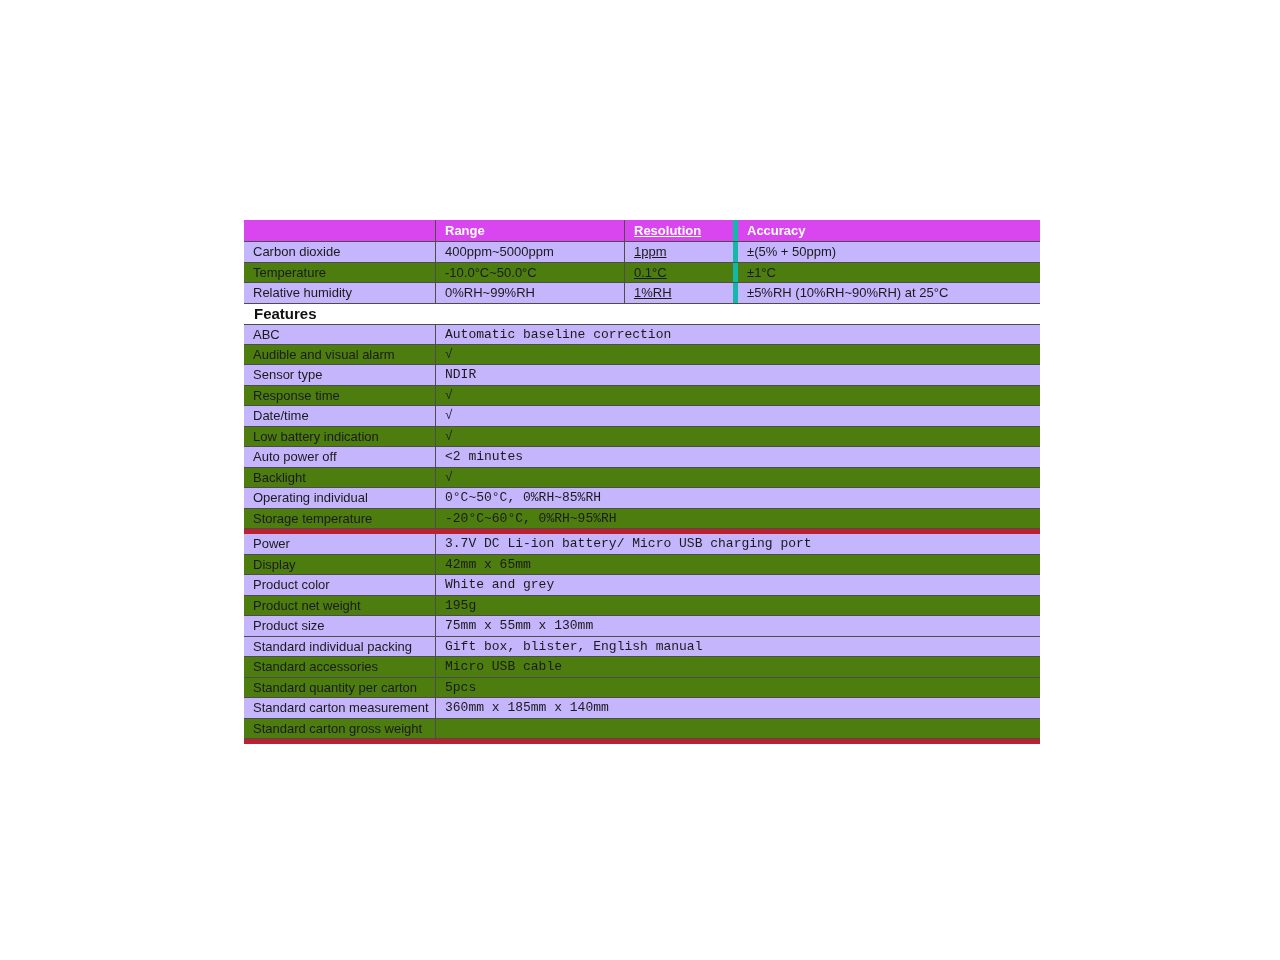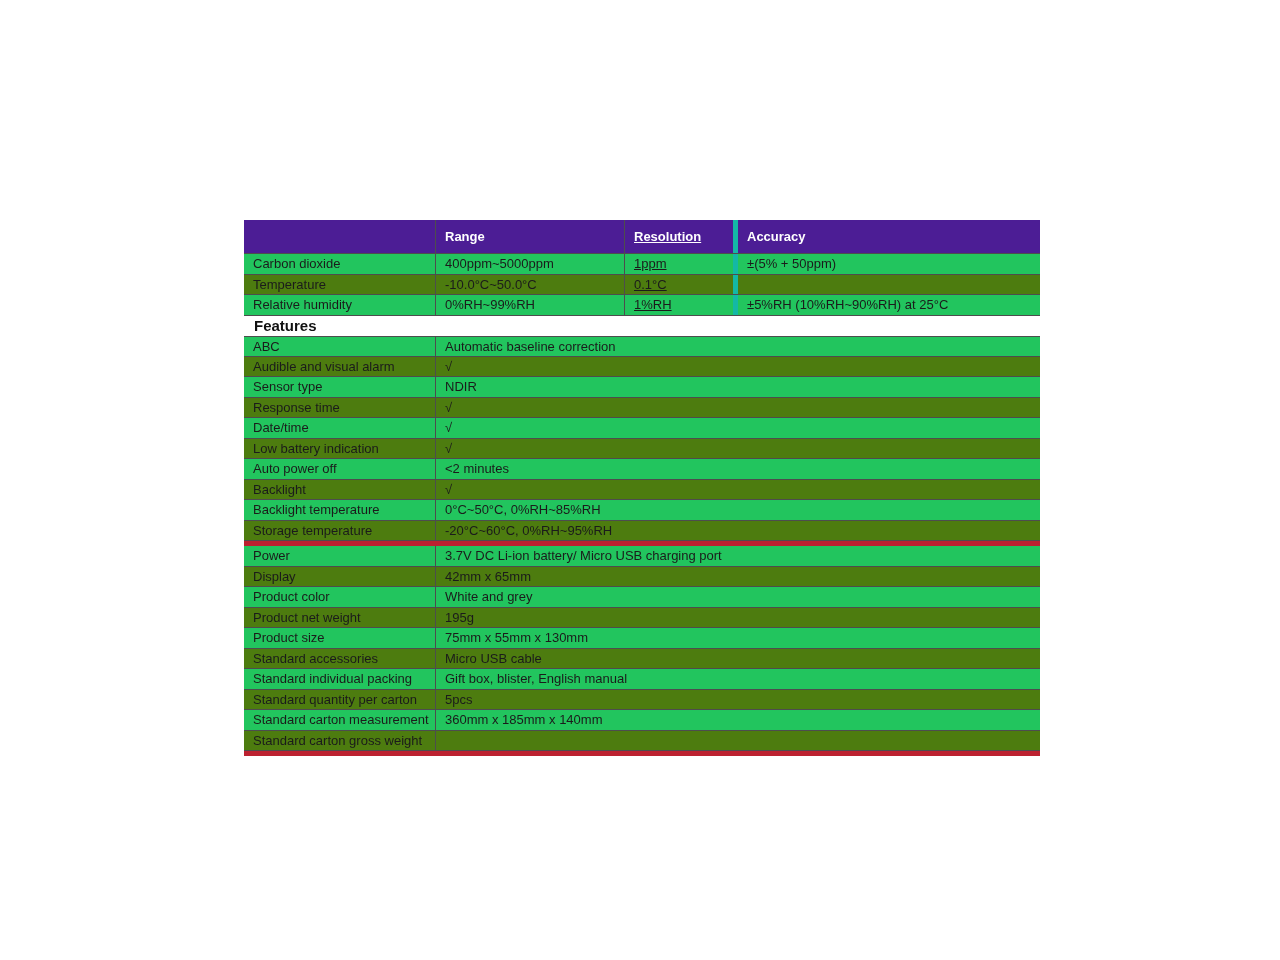--- a/index.html
+++ b/index.html
@@ -15,44 +15,44 @@
     width: 796px;
   }
   .row {
     display: flex;
     height: 20.5px;
     box-sizing: border-box;
     border-bottom: 1px solid #4d4d4d;
   }
   .row.bt { border-top: 1px solid #4d4d4d; justify-content: flex-end; }
   .spec-header {
-    height: 34px;
-    background: #4c1d95;
+    height: 22px;
+    background: #d946ef;
     border-bottom: 1px solid #4d4d4d;
   }
   .cell {
     box-sizing: border-box;
     padding-left: 9px;
     display: flex;
     align-items: center;
     font-size: 13px;
     color: #1b1b1b;
     white-space: nowrap;
     overflow: hidden;
   }
   .hcell {
     color: #ffffff;
     font-weight: bold;
   }
   .c1 { width: 192px; border-right: 1px solid #4d4d4d; }
   .c2 { width: 189px; border-right: 1px solid #4d4d4d; }
   .c3 { width: 113px; border-right: 5px solid #14b8a6; text-decoration: underline; }
   .c4 { width: 302px; }
-  .cv { width: 604px; }
-  .grey { background: #22c55e; }
+  .cv { width: 604px; font-family: Liberation Mono, monospace; }
+  .grey { background: #c4b5fd; }
   .white { background: #4d7c0f; }
   .features-heading {
     height: 20.5px;
     display: flex;
     align-items: center;
     padding-left: 10px;
     font-size: 15px;
     font-weight: bold;
     color: #111111;
   }
@@ -76,20 +76,21 @@
     <div class="row grey">
       <div class="cell c1">Carbon dioxide</div>
       <div class="cell c2">400ppm~5000ppm</div>
       <div class="cell c3">1ppm</div>
       <div class="cell c4">±(5% + 50ppm)</div>
     </div>
     <div class="row white">
       <div class="cell c1">Temperature</div>
       <div class="cell c2">-10.0°C~50.0°C</div>
       <div class="cell c3">0.1°C</div>
+      <div class="cell c4">±1°C</div>
     </div>
     <div class="row grey">
       <div class="cell c1">Relative humidity</div>
       <div class="cell c2">0%RH~99%RH</div>
       <div class="cell c3">1%RH</div>
       <div class="cell c4">±5%RH (10%RH~90%RH) at 25°C</div>
     </div>
   </div>
 
   <div class="features-heading">Features</div>
@@ -121,21 +122,21 @@
     </div>
     <div class="row grey">
       <div class="cell c1">Auto power off</div>
       <div class="cell cv">&lt;2 minutes</div>
     </div>
     <div class="row white">
       <div class="cell c1">Backlight</div>
       <div class="cell cv">√</div>
     </div>
     <div class="row grey">
-      <div class="cell c1">Backlight temperature</div>
+      <div class="cell c1">Operating individual</div>
       <div class="cell cv">0°C~50°C, 0%RH~85%RH</div>
     </div>
     <div class="row white">
       <div class="cell c1">Storage temperature</div>
       <div class="cell cv">-20°C~60°C, 0%RH~95%RH</div>
     </div>
   </div>
 
   <div class="red-bar"></div>
 
@@ -153,27 +154,27 @@
       <div class="cell cv">White and grey</div>
     </div>
     <div class="row white">
       <div class="cell c1">Product net weight</div>
       <div class="cell cv">195g</div>
     </div>
     <div class="row grey">
       <div class="cell c1">Product size</div>
       <div class="cell cv">75mm x 55mm x 130mm</div>
     </div>
+    <div class="row grey">
+      <div class="cell c1">Standard individual packing</div>
+      <div class="cell cv">Gift box, blister, English manual</div>
+    </div>
     <div class="row white">
       <div class="cell c1">Standard accessories</div>
       <div class="cell cv">Micro USB cable</div>
-    </div>
-    <div class="row grey">
-      <div class="cell c1">Standard individual packing</div>
-      <div class="cell cv">Gift box, blister, English manual</div>
     </div>
     <div class="row white">
       <div class="cell c1">Standard quantity per carton</div>
       <div class="cell cv">5pcs</div>
     </div>
     <div class="row grey">
       <div class="cell c1">Standard carton measurement</div>
       <div class="cell cv">360mm x 185mm x 140mm</div>
     </div>
     <div class="row white">

